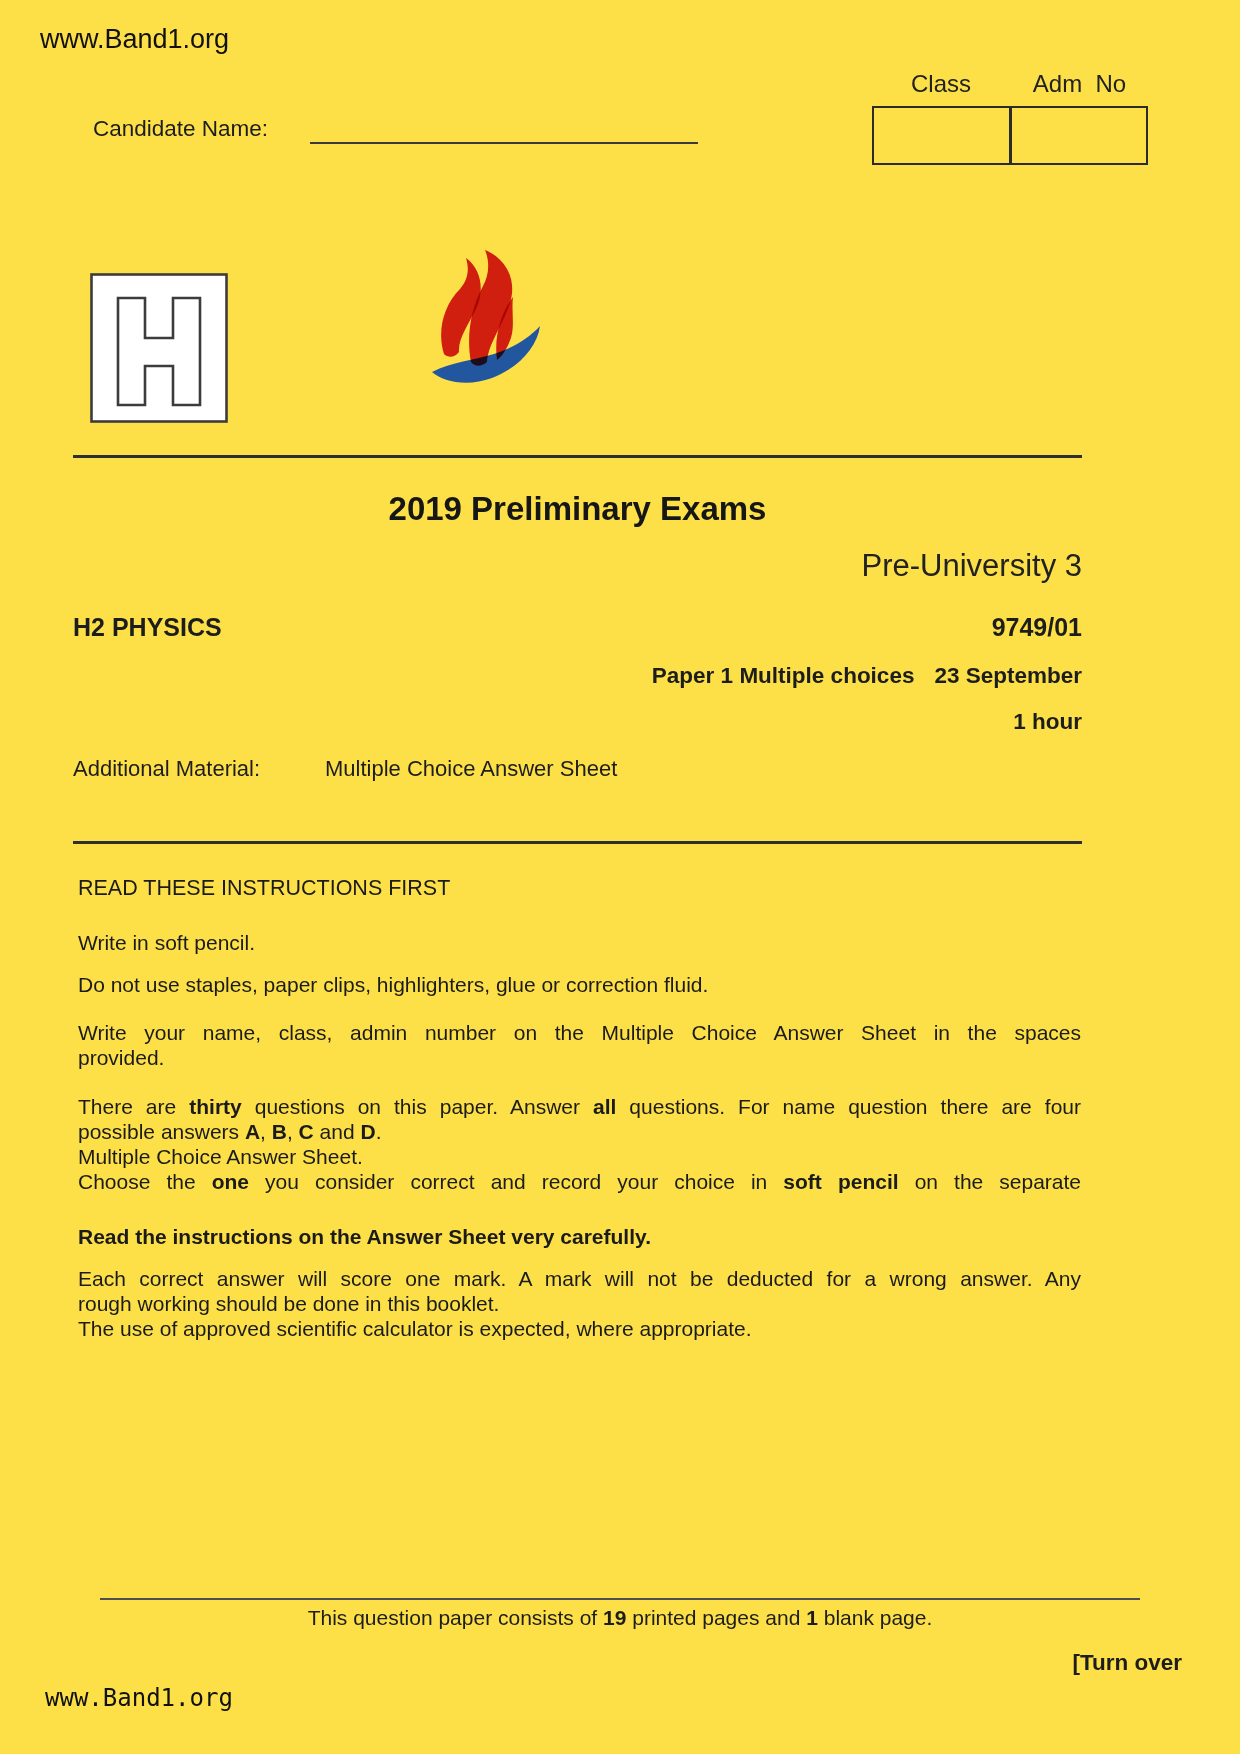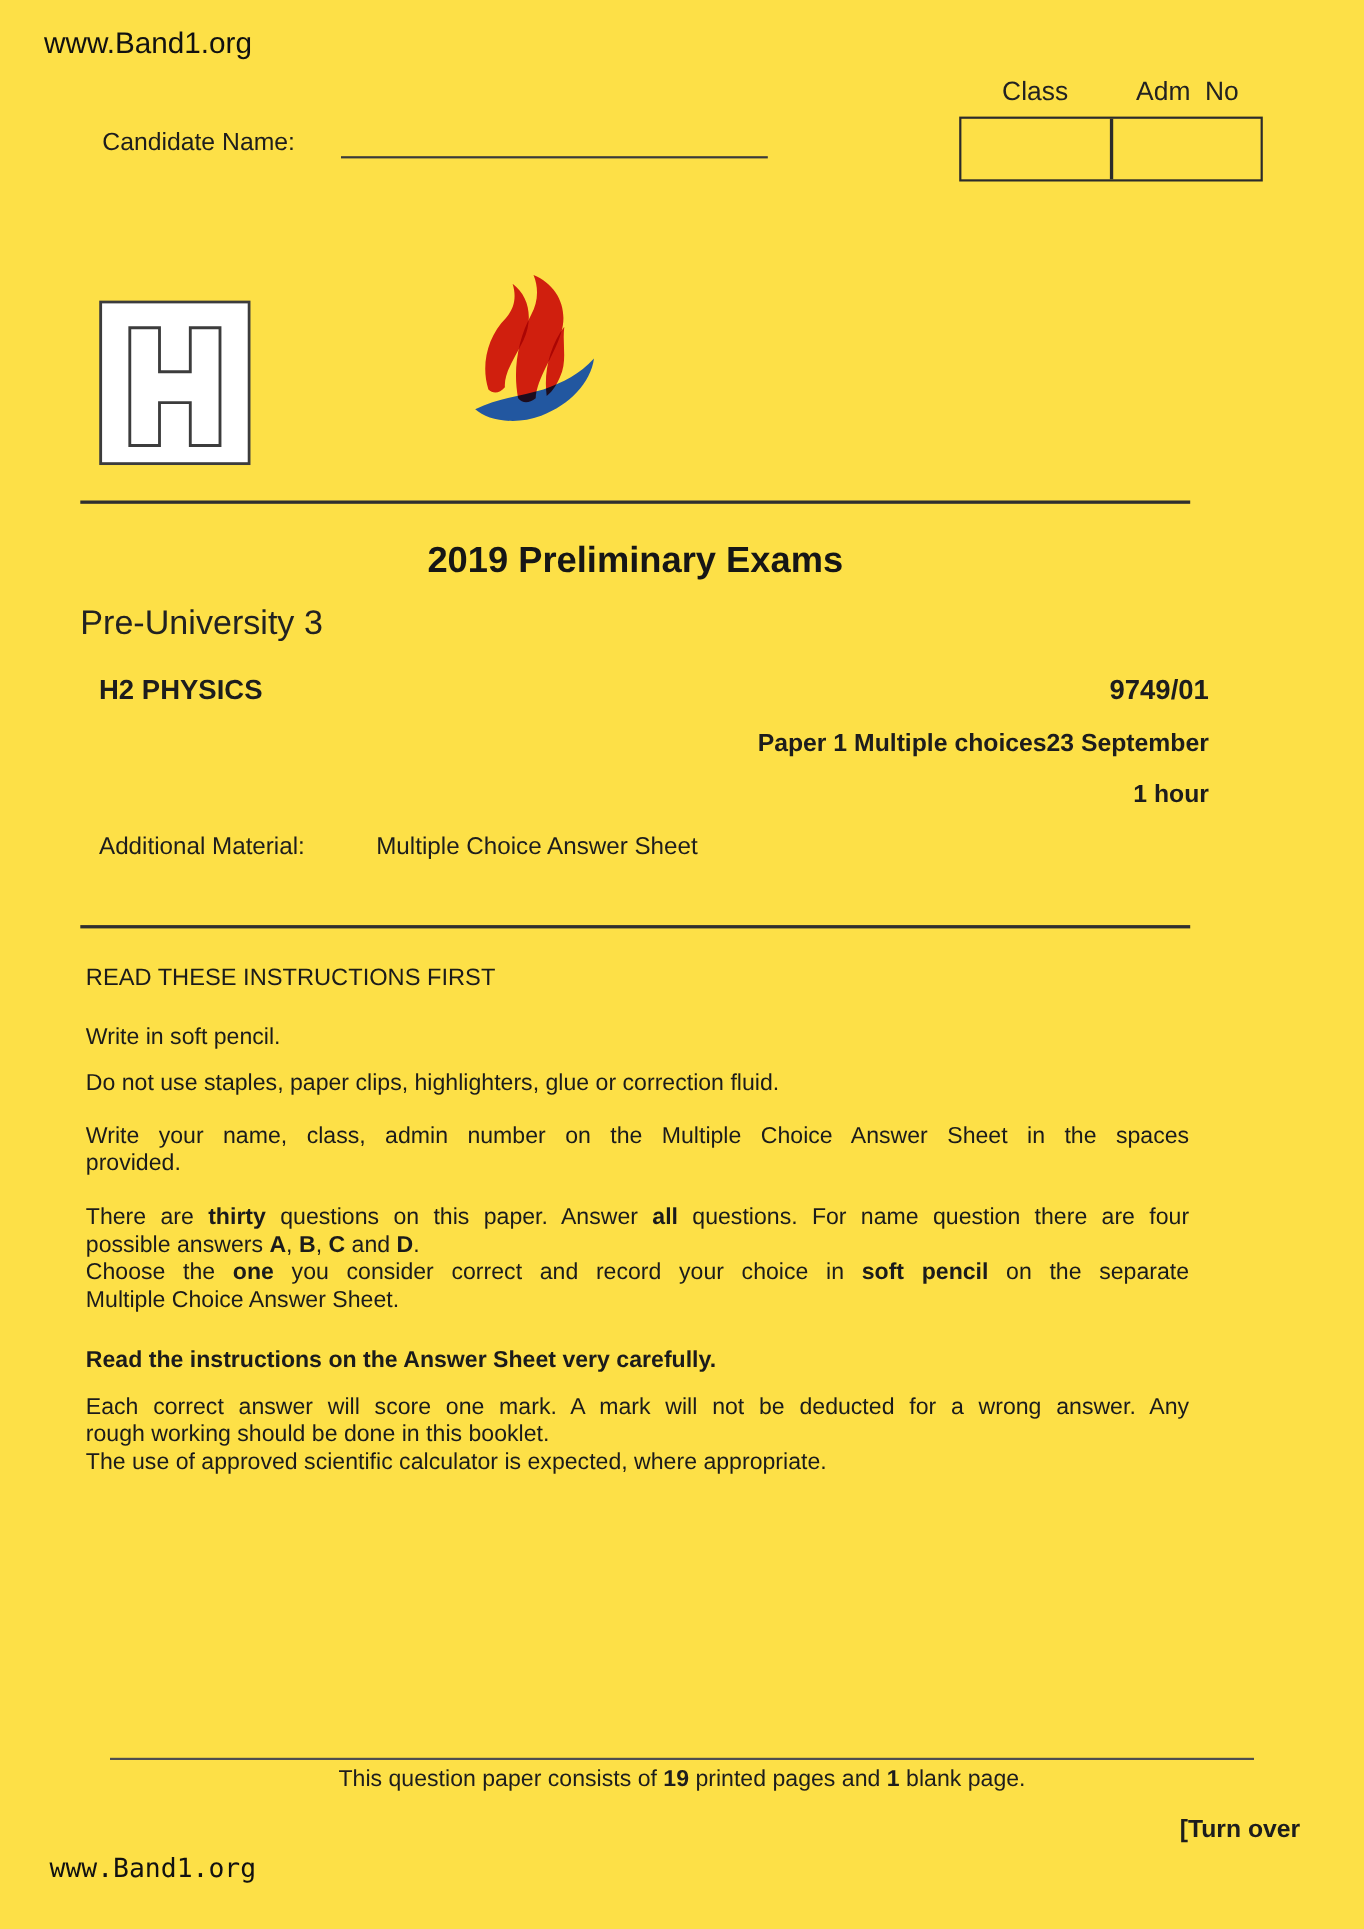--- a/index.html
+++ b/index.html
@@ -28,23 +28,23 @@
   .logo-text{left:558px;top:296px;font-size:43px;line-height:45px;letter-spacing:-0.5px;
              color:#2b5ba6;font-weight:500;}
   .logo-text .red{color:#d2232f;}
 
   .rule{left:73px;width:1009px;height:3px;background:#2f2f2f;}
   .rule-1{top:455px;}
   .rule-2{top:841px;}
   .rule-footer{left:100px;top:1598px;width:1040px;height:2px;background:#4f4f4f;}
 
   .title{left:73px;top:490px;width:1009px;text-align:center;font-size:33px;font-weight:bold;color:#161616;}
-  .subtitle{left:73px;top:548px;width:1009px;text-align:left;font-size:31px;color:#222;}
+  .subtitle{left:73px;top:548px;width:1009px;text-align:right;font-size:31px;color:#222;}
 
-  .row{left:90px;width:1009px;display:flex;justify-content:space-between;align-items:baseline;}
+  .row{left:73px;width:1009px;display:flex;justify-content:space-between;align-items:baseline;gap:20px;}
   .row-subject{top:613px;font-size:25px;font-weight:bold;}
   .row-paper{top:663px;font-size:22.5px;font-weight:bold;justify-content:flex-end;}
   .row-hour{top:709px;font-size:22.5px;font-weight:bold;justify-content:flex-end;}
   .row-additional{top:756px;font-size:22px;font-weight:normal;justify-content:flex-start;}
   .row-additional .val{position:absolute;left:252px;}
 
   .body-block{left:78px;width:1003px;font-size:21px;line-height:25px;color:#1b1b1b;}
   .heading{top:876px;font-weight:normal;font-size:21.5px;}
   .p1{top:930px;} .p2{top:972px;} .p3{top:1020px;} .p4{top:1094px;}
   .p5{top:1224px;font-weight:bold;} .p6{top:1266px;}
@@ -116,22 +116,22 @@
   <div class="abs body-block p2">
       <div class="tline"><span>Do not use staples, paper clips, highlighters, glue or correction fluid.</span></div>
     </div>
   <div class="abs body-block p3">
       <div class="tline just"><span>Write your name, class, admin number on the Multiple Choice Answer Sheet in the spaces</span></div>
       <div class="tline"><span>provided.</span></div>
     </div>
   <div class="abs body-block p4">
       <div class="tline just"><span>There are </span><span class="b">thirty</span><span> questions on this paper.  Answer </span><span class="b">all</span><span> questions.  For name question there are four</span></div>
       <div class="tline"><span>possible answers </span><span class="b">A</span><span>, </span><span class="b">B</span><span>, </span><span class="b">C</span><span> and </span><span class="b">D</span><span>.</span></div>
+      <div class="tline"><span>Multiple Choice Answer Sheet.</span></div>
       <div class="tline just"><span>Choose the </span><span class="b">one</span><span> you consider correct and record your choice in </span><span class="b">soft pencil</span><span> on the separate</span></div>
-      <div class="tline"><span>Multiple Choice Answer Sheet.</span></div>
     </div>
   <div class="abs body-block p5">
       <div class="tline"><span class="b">Read the instructions on the Answer Sheet very carefully.</span></div>
     </div>
   <div class="abs body-block p6">
       <div class="tline just"><span>Each correct answer will score one mark.  A mark will not be deducted for a wrong answer. Any</span></div>
       <div class="tline"><span>rough working should be done in this booklet.</span></div>
       <div class="tline"><span>The use of approved scientific calculator is expected, where appropriate.</span></div>
     </div>
 

